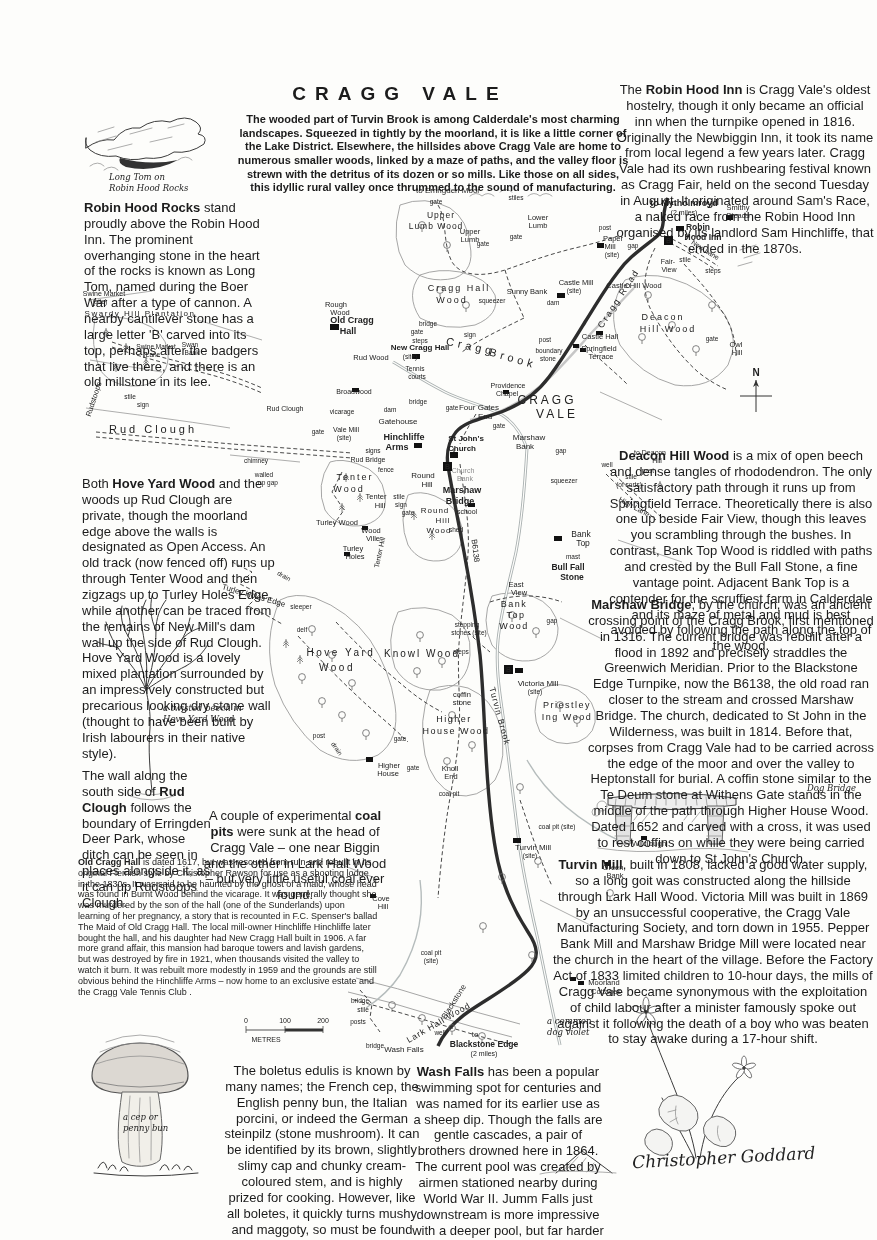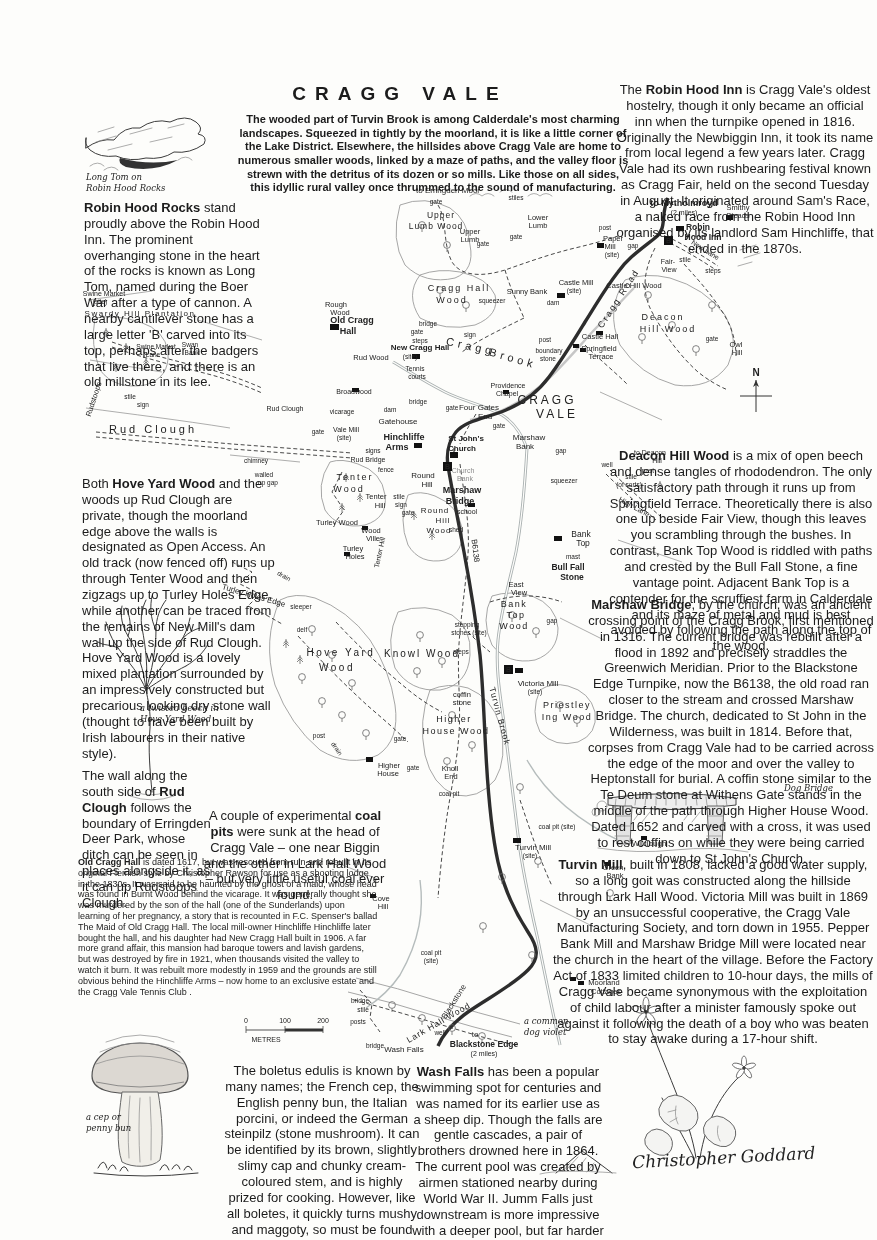--- a/index.html
+++ b/index.html
@@ -2,21 +2,21 @@
 <html><head>
 <meta charset="utf-8">
 <style>
   html,body{margin:0;padding:0;background:#fff;}
   #page{position:relative;width:877px;height:1240px;background:#fdfdfb;font-family:"Liberation Sans",sans-serif;color:#1c1c1c;overflow:hidden;}
   #map{position:absolute;left:0;top:0;z-index:0;}
   .blk{position:absolute;z-index:2;font-size:13px;line-height:1.22;}
   .c{text-align:center;}
   .title{font-size:19px;font-weight:bold;letter-spacing:9px;line-height:1;}
   .intro{font-weight:bold;font-size:11px;line-height:1.24;}
-  .cap{position:absolute;z-index:2;font-family:"DejaVu Serif",serif;font-style:italic;font-size:8.5px;line-height:1.25;}
+  .cap{position:absolute;z-index:2;font-family:"DejaVu Serif",serif;font-style:italic;font-size:8.5px;line-height:1.25;margin-left:23px;}
   .sig{position:absolute;z-index:2;font-family:"DejaVu Serif",serif;font-style:italic;font-size:17px;transform:rotate(-3deg);color:#222;}
   svg text{font-family:"Liberation Sans",sans-serif;fill:#222;}
   .ml{font-size:8px;text-anchor:middle;}
   .ml.b{font-weight:bold;}
   .ml.g{fill:#8d8d8d;}
   .wood{stroke:#8f8f8f;stroke-width:.8;fill:none;}
   .dash{stroke:#333;stroke-width:.9;fill:none;stroke-dasharray:4 2.6;}
   .wl{stroke:#777;stroke-width:.6;fill:none;}
   .bk{stroke:#a9b0b0;stroke-width:3;fill:none;}
   .bkw{stroke:#fdfdfb;stroke-width:1.2;fill:none;}
@@ -528,18 +528,18 @@
 
 <div class="blk c" style="left:552px;top:857px;width:322px;"><b>Turvin Mill</b><span>, built in 1808, lacked a good water supply, so a long goit was constructed along the hillside through Lark Hall Wood. Victoria Mill was built in 1869 by an unsuccessful cooperative, the Cragg Vale Manufacturing Society, and torn down in 1955. Pepper Bank Mill and Marshaw Bridge Mill were located near the church in the heart of the village. Before the Factory Act of 1833 limited children to 10-hour days, the mills of Cragg Vale became synonymous with the exploitation of child labour after a minister famously spoke out against it following the death of a boy who was beaten to stay awake during a 17-hour shift.</span></div>
 
 <div class="blk c" style="left:222px;top:1063px;width:200px;"><span>The boletus edulis is known by many names; the French cep, the English penny bun, the Italian porcini, or indeed the German steinpilz (stone mushroom). It can be identified by its brown, slightly slimy cap and chunky cream-coloured stem, and is highly prized for cooking. However, like all boletes, it quickly turns mushy and maggoty, so must be found fresh, usually in late summer.</span></div>
 
 <div class="blk c" style="left:412px;top:1064px;width:192px;"><b>Wash Falls</b><span> has been a popular swimming spot for centuries and was named for its earlier use as a sheep dip. Though the falls are gentle cascades, a pair of brothers drowned here in 1864. The current pool was created by airmen stationed nearby during World War II. Jumm Falls just downstream is more impressive with a deeper pool, but far harder to access.</span></div>
 
 <div class="cap" style="left:86px;top:172px;width:80px;">Long Tom on Robin Hood Rocks</div>
 <div class="cap c" style="left:140px;top:703px;width:95px;text-align:left;">a twisted beech in Hove Yard Wood</div>
 <div class="cap" style="left:784px;top:783px;width:70px;">Dog Bridge</div>
-<div class="cap" style="left:86px;top:1112px;width:48px;">a cep or penny bun</div>
+<div class="cap" style="left:100px;top:1112px;width:48px;">a cep or penny bun</div>
 <div class="cap" style="left:524px;top:1016px;width:62px;">a common dog violet</div>
 
 <div class="sig" style="left:632px;top:1146px;width:240px;">Christopher Goddard</div>
 
 </div>
 
 </body></html>

